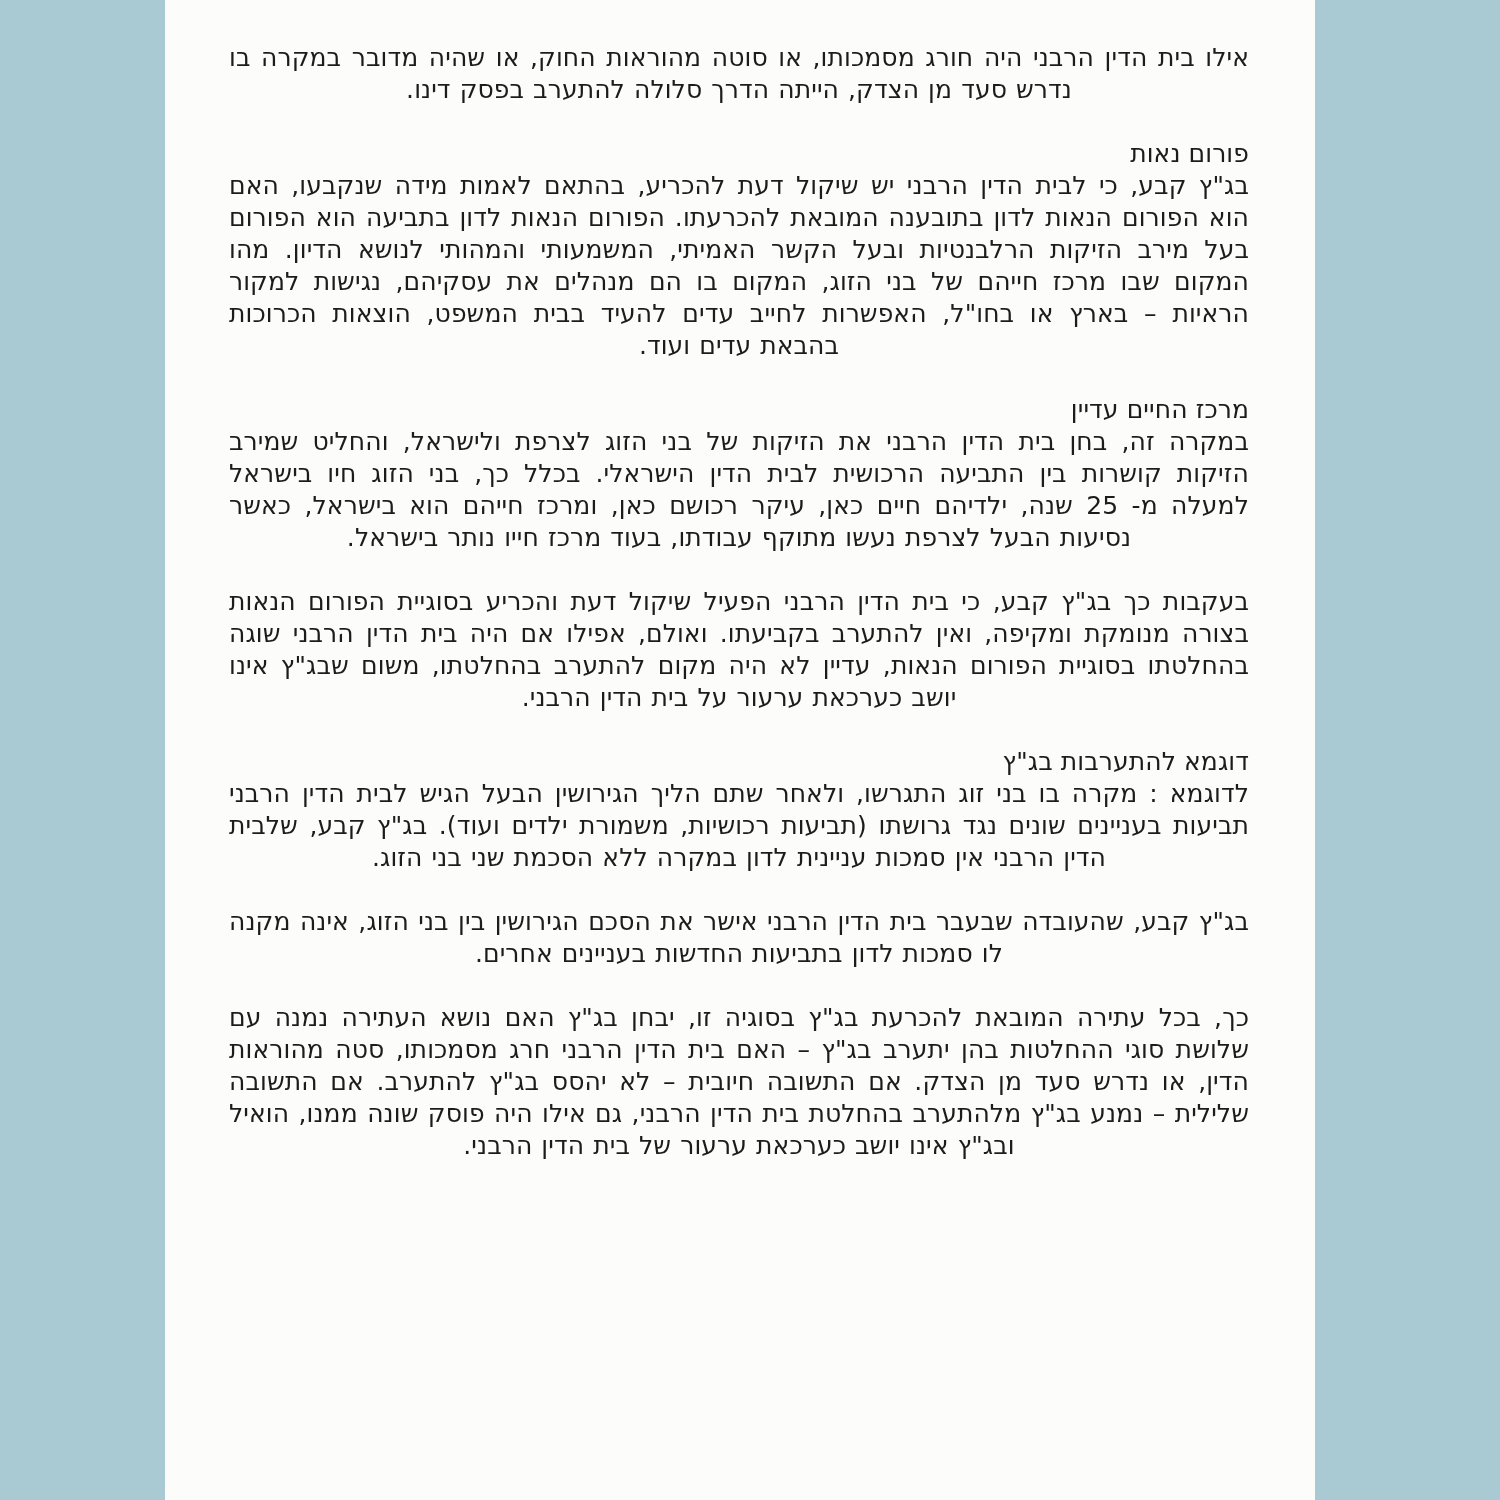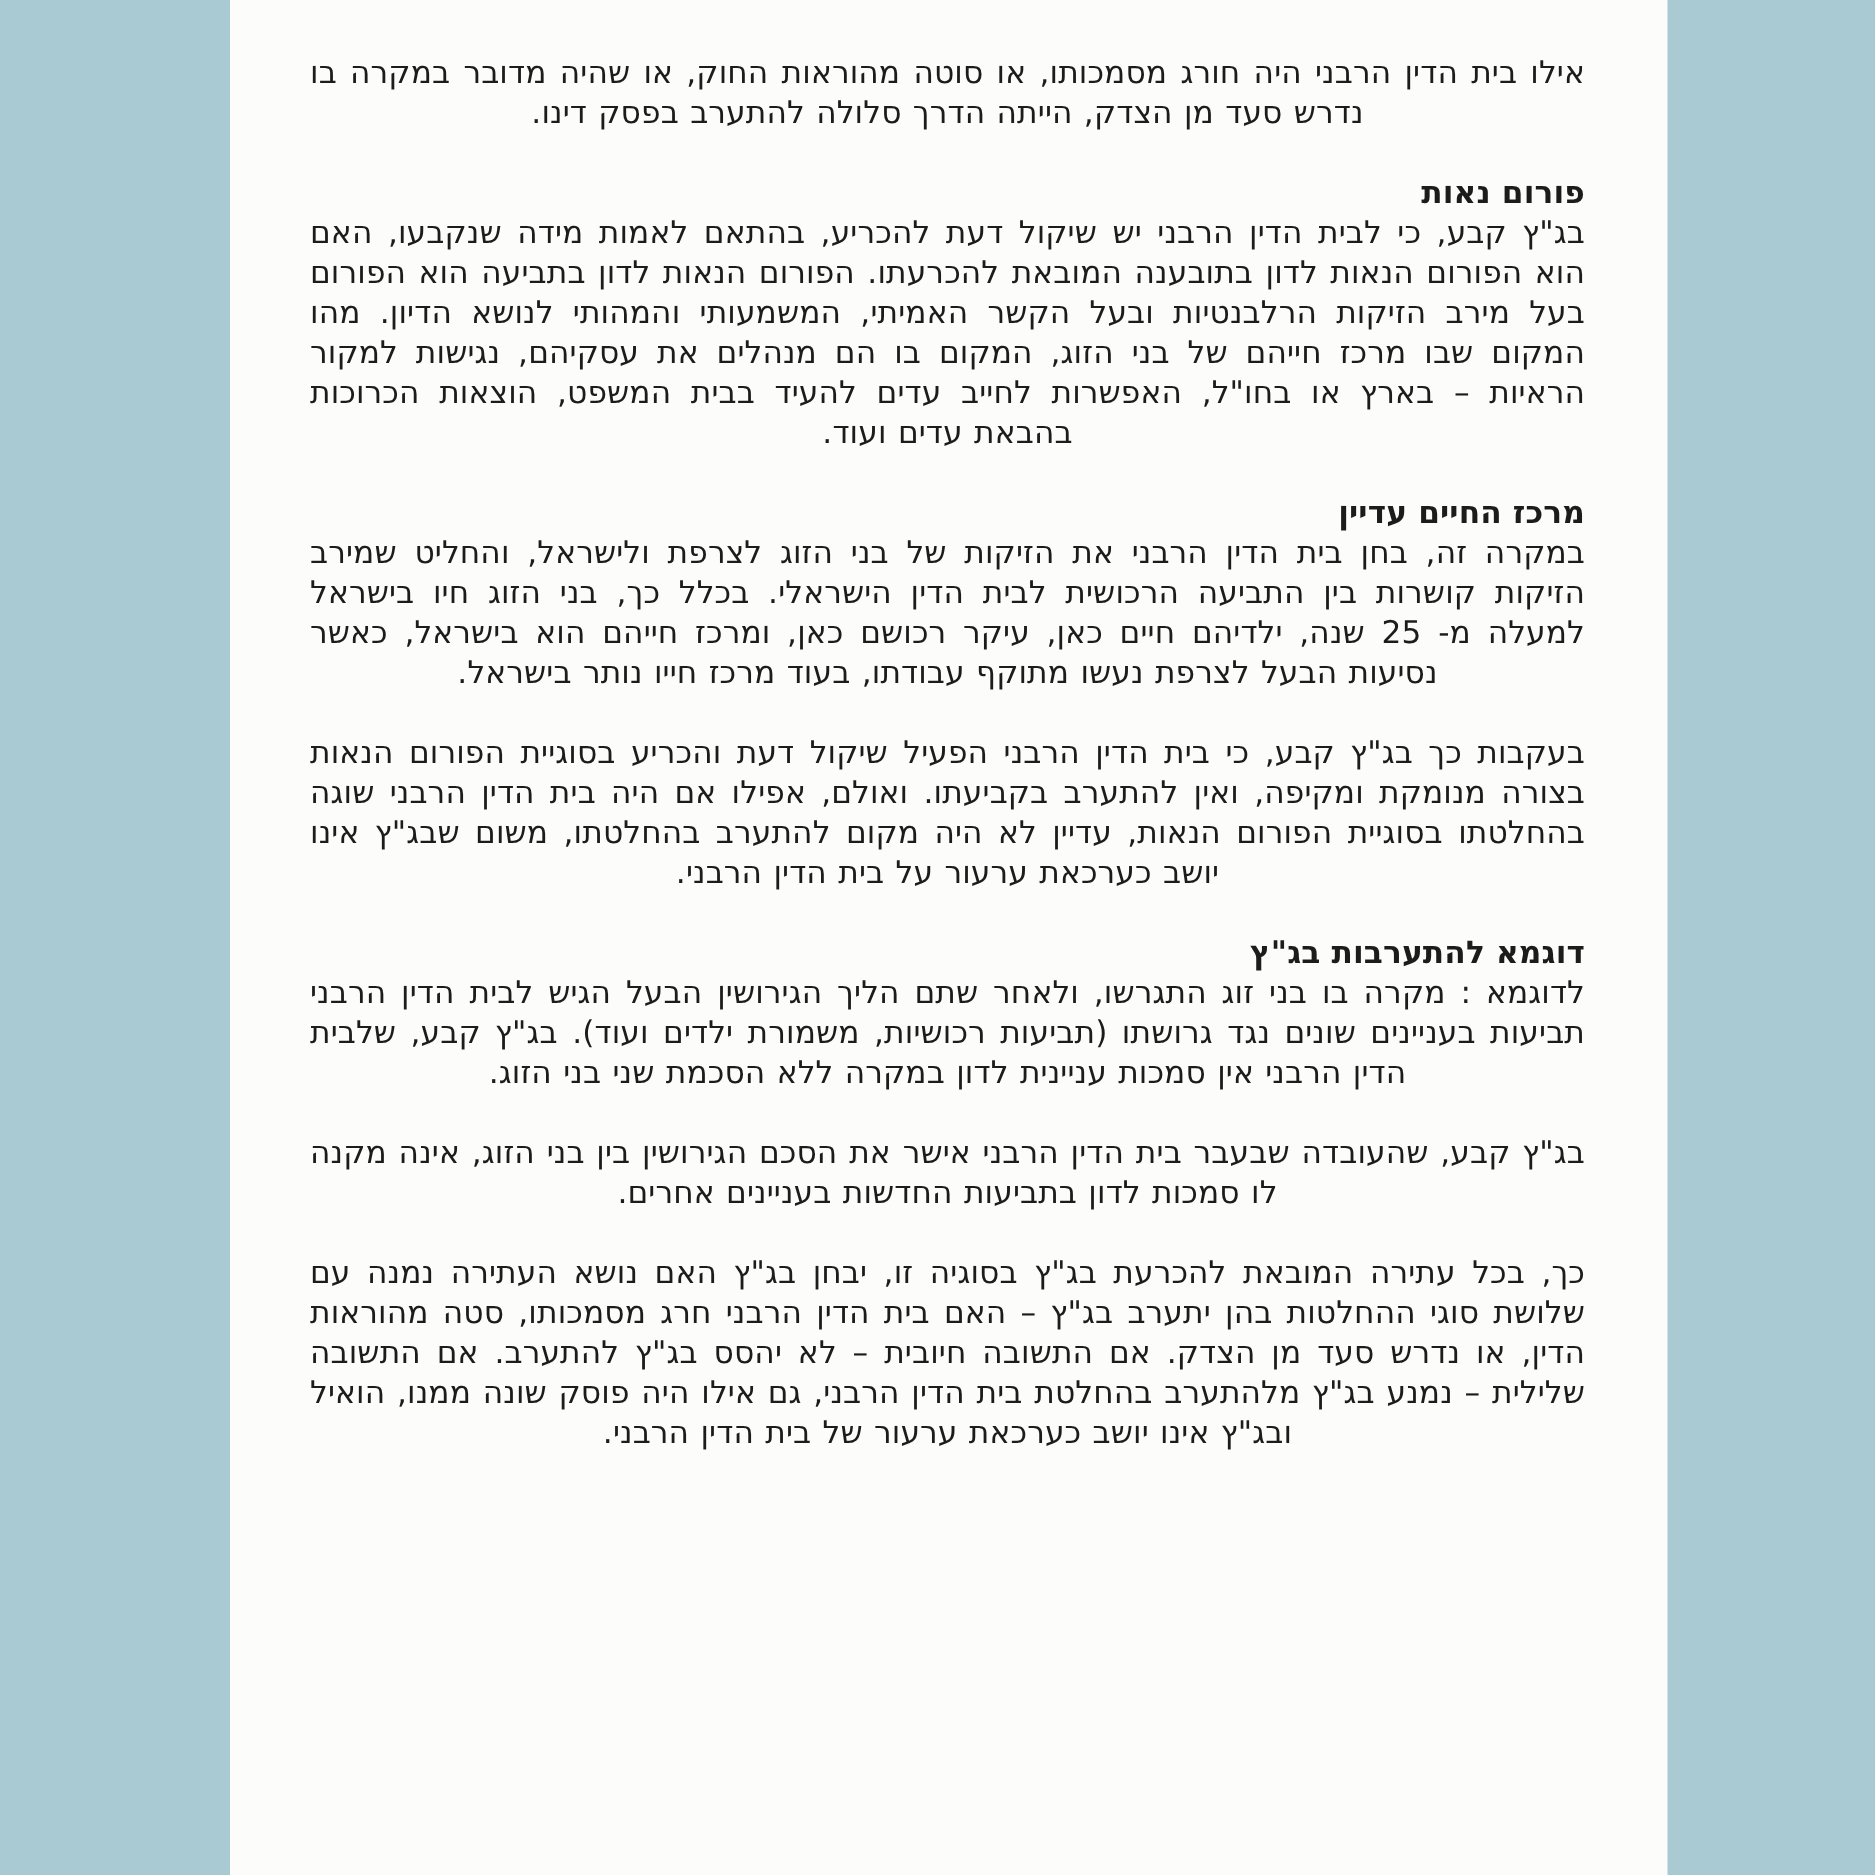--- a/index.html
+++ b/index.html
@@ -11,21 +11,21 @@
     font-family: "DejaVu Sans", "Liberation Sans", sans-serif;
   }
   .scan-bg {
     position: relative;
     width: 1500px;
     height: 1500px;
     background: #a9c9d3;
   }
   .paper {
     position: absolute;
-    left: 184px;
+    left: 165px;
     top: 0;
     width: 1150px;
     height: 1500px;
     background: #fcfcfa;
     box-sizing: border-box;
     padding: 42px 66px 0 64px;
     direction: rtl;
     unicode-bidi: embed;
     color: #1c1c1c;
     font-size: 25px;
@@ -35,21 +35,21 @@
   .para {
     margin: 0 0 32px 0;
     text-align: justify;
     text-align-last: center;
     word-spacing: 1px;
   }
   .heading {
     margin: 8px 0 0 0;
     font-size: 25px;
     line-height: 32px;
-    font-weight: bold;
+    font-weight: normal;
     text-align: right;
   }
   .heading + .para {
     margin-top: 0;
   }
 </style>
 </head>
 <body>
 
 <div class="scan-bg">

